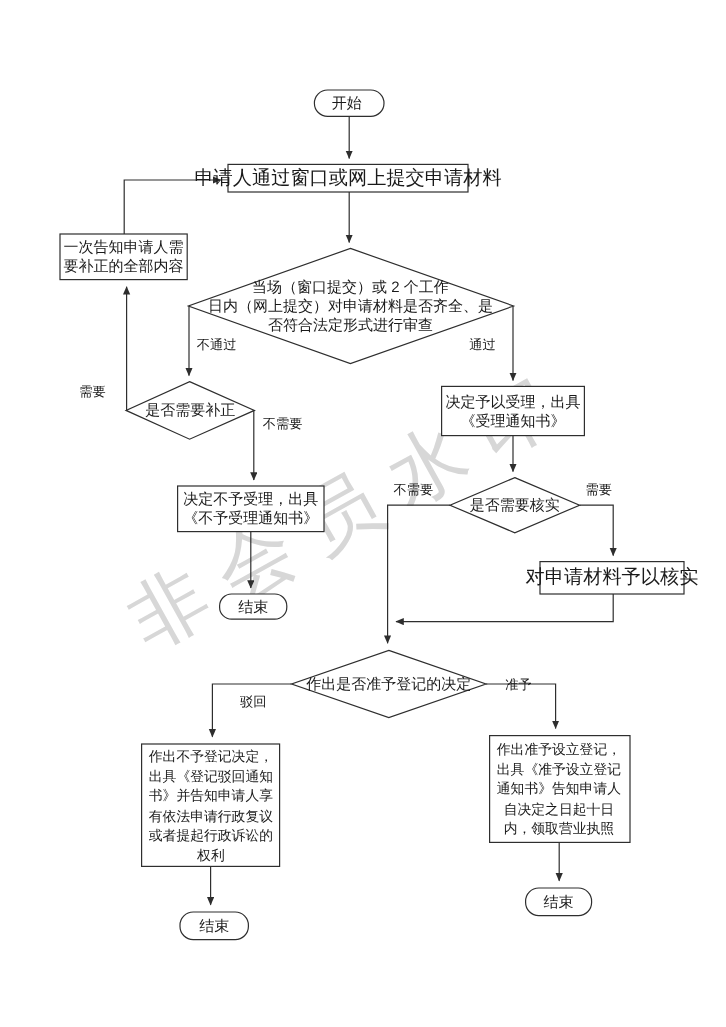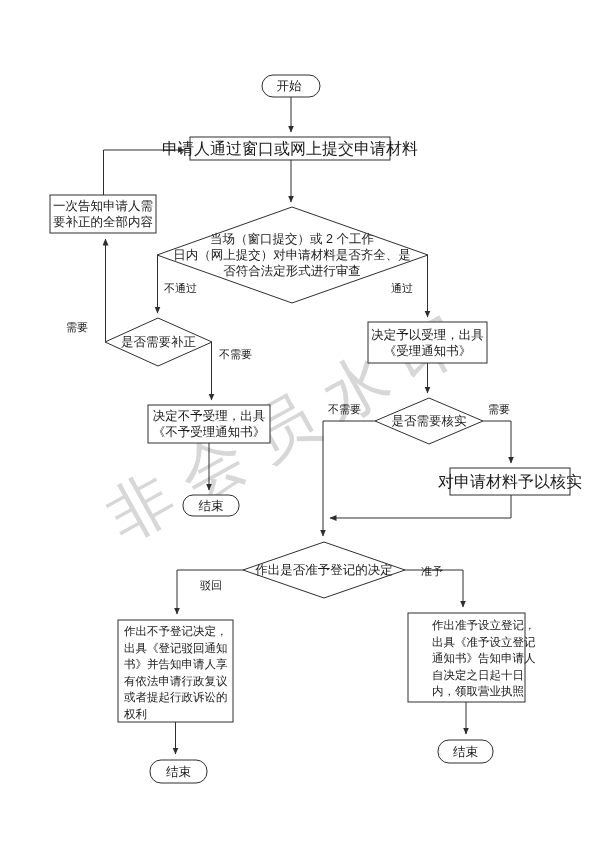--- a/index.html
+++ b/index.html
@@ -29,21 +29,21 @@
   .node-label{
     position:absolute;z-index:2;
     display:flex;align-items:center;justify-content:center;
     text-align:center;
     font-size:12.5px;line-height:16px;
     white-space:nowrap;
   }
   .node-label.multiline{white-space:normal;border-radius:11px;}
   .node-label.para{
     align-items:flex-start;justify-content:flex-start;
-    text-align:left;white-space:normal;
+    text-align:center;white-space:normal;
     font-size:11.5px;line-height:16.5px;
   }
   .edge-label{
     position:absolute;z-index:2;
     font-size:11px;line-height:14px;
     white-space:nowrap;
   }
 </style>
 </head>
 <body>
@@ -110,21 +110,21 @@
   <div class="node-label" style="left:183px;top:495px;width:56px;height:21px;">结束</div>
 
   <div class="node-label" style="left:375px;top:398px;width:108px;height:46px;">是否需要核实</div>
 
   <div class="node-label" style="left:450px;top:468px;width:120px;height:27px;font-size:16px;">对申请材料予以核实</div>
 
   <div class="node-label" style="left:243px;top:542px;width:162px;height:56px;">作出是否准予登记的决定</div>
 
   <div class="node-label para" style="left:124px;top:623px;width:106px;height:96px;">作出不予登记决定，<br>出具《登记驳回通知<br>书》并告知申请人享<br>有依法申请行政复议<br>或者提起行政诉讼的<br>权利</div>
 
-  <div class="node-label para" style="left:414px;top:617px;width:108px;height:83px;margin-left:18px;">作出准予设立登记，<br>出具《准予设立登记<br>通知书》告知申请人<br>自决定之日起十日<br>内，领取营业执照</div>
+  <div class="node-label para" style="left:414px;top:617px;width:108px;height:83px;">作出准予设立登记，<br>出具《准予设立登记<br>通知书》告知申请人<br>自决定之日起十日<br>内，领取营业执照</div>
 
   <div class="node-label" style="left:150px;top:760px;width:57px;height:23px;">结束</div>
 
   <div class="node-label" style="left:438px;top:740px;width:55px;height:23px;">结束</div>
 
   <div class="edge-label" style="left:164px;top:281px;">不通过</div>
   <div class="edge-label" style="left:391px;top:281px;">通过</div>
   <div class="edge-label" style="left:66px;top:320px;">需要</div>
   <div class="edge-label" style="left:219px;top:347px;">不需要</div>
   <div class="edge-label" style="left:328px;top:402px;">不需要</div>

